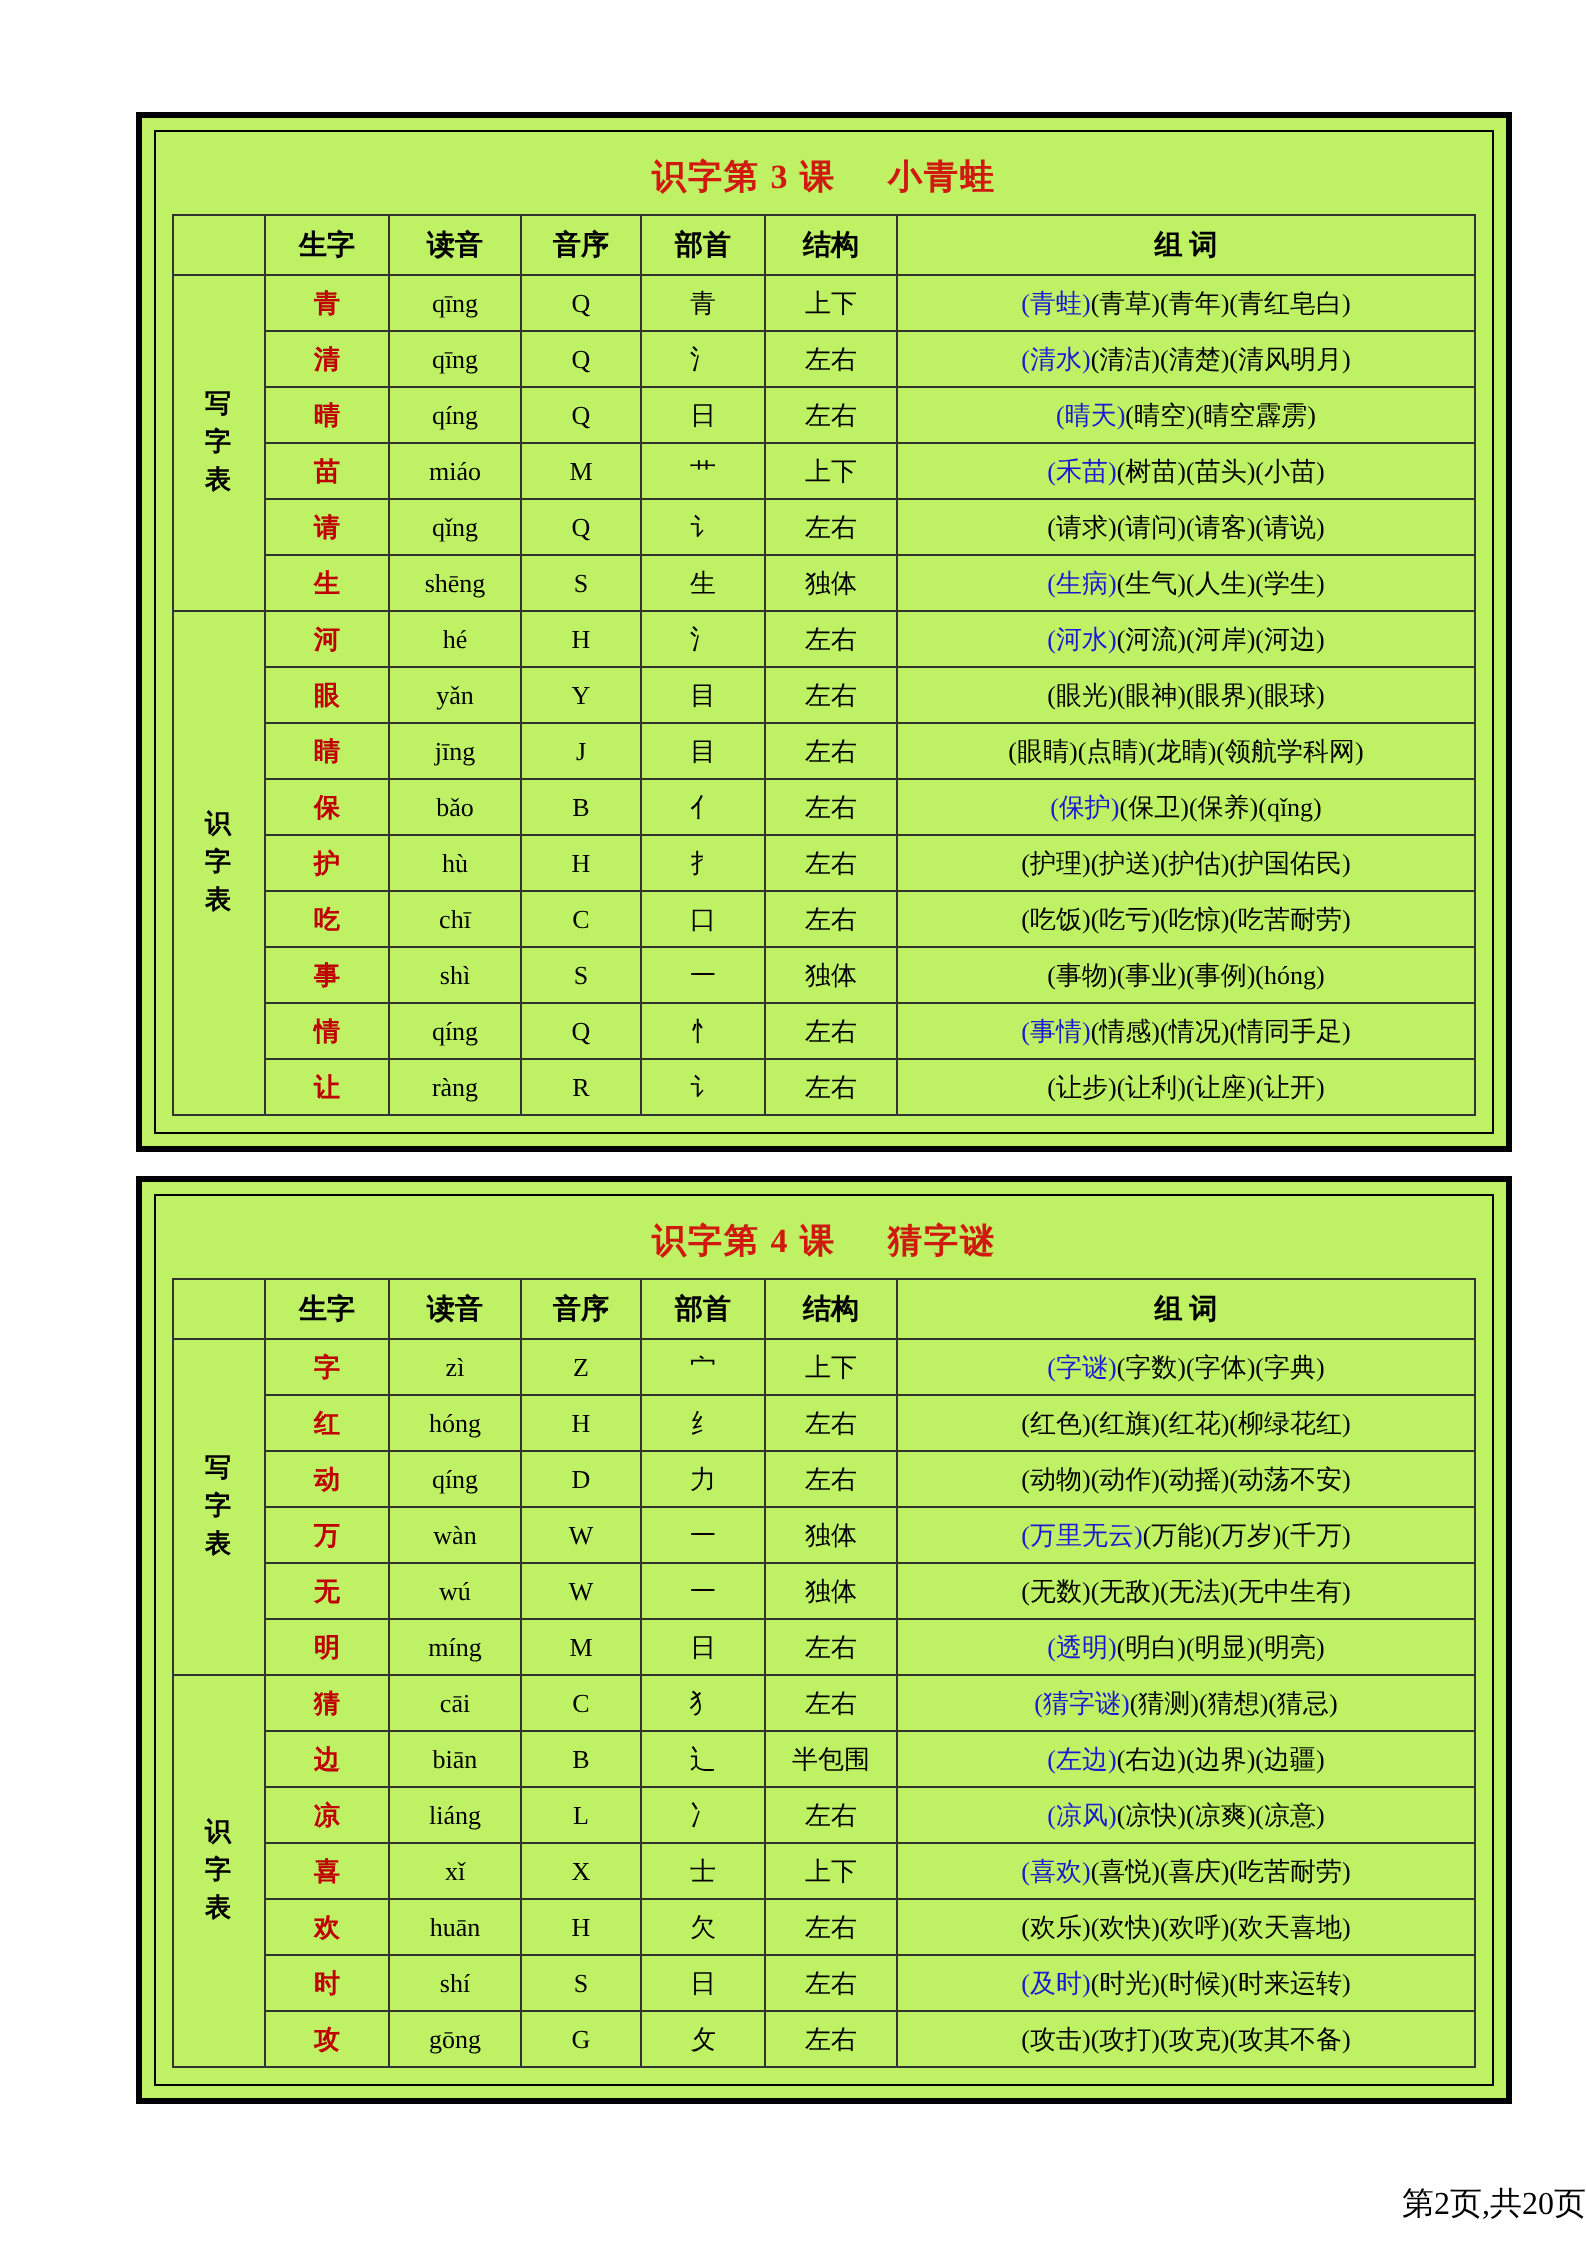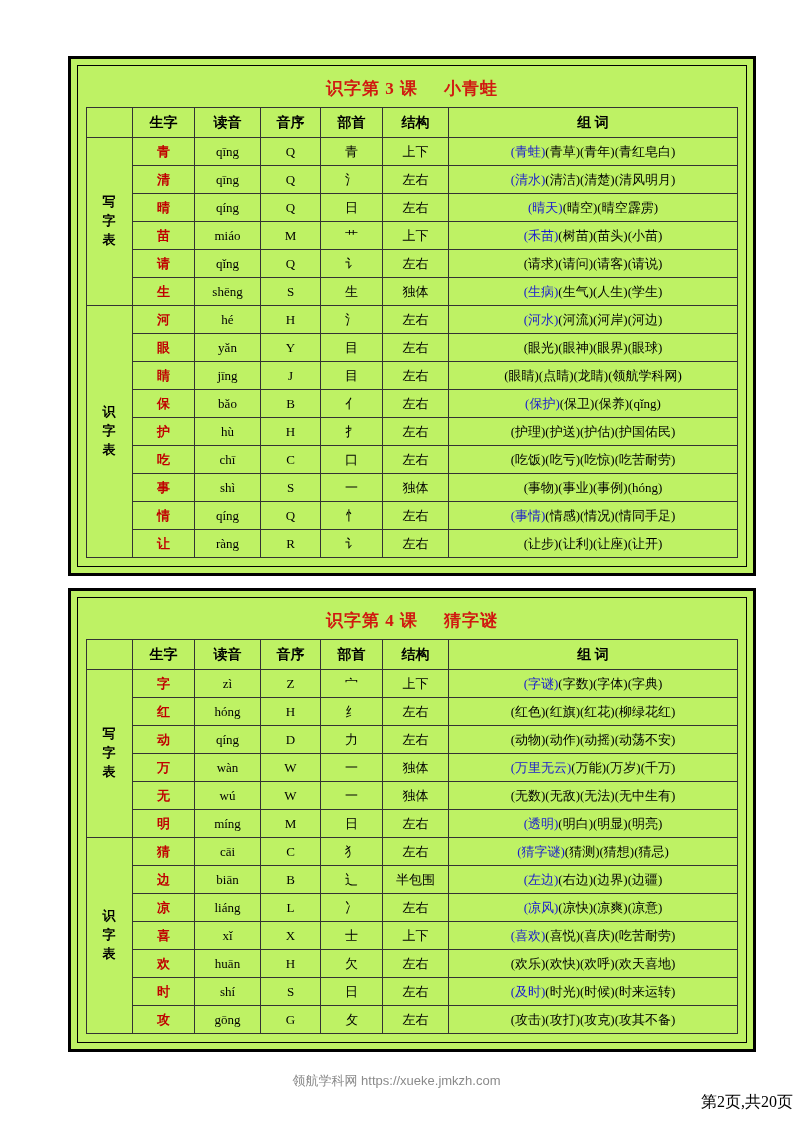--- a/index.html
+++ b/index.html
@@ -436,16 +436,15 @@
               <td class="yx">G</td>
               <td class="bs">攵</td>
               <td class="jg">左右</td>
               <td class="zc"><span class="pl">(攻击)</span><span class="pl">(攻打)</span><span class="pl">(攻克)</span><span class="pl">(攻其不备)</span></td>
             </tr>
           </tbody>
       </table>
     </div>
   </div>
 
-  <div class="footer-site">领航学科网 https://xueke.jmkzh.com</div>
   <div class="footer-page">第2页,共20页</div>
 
 </div>
 
 </body></html>

